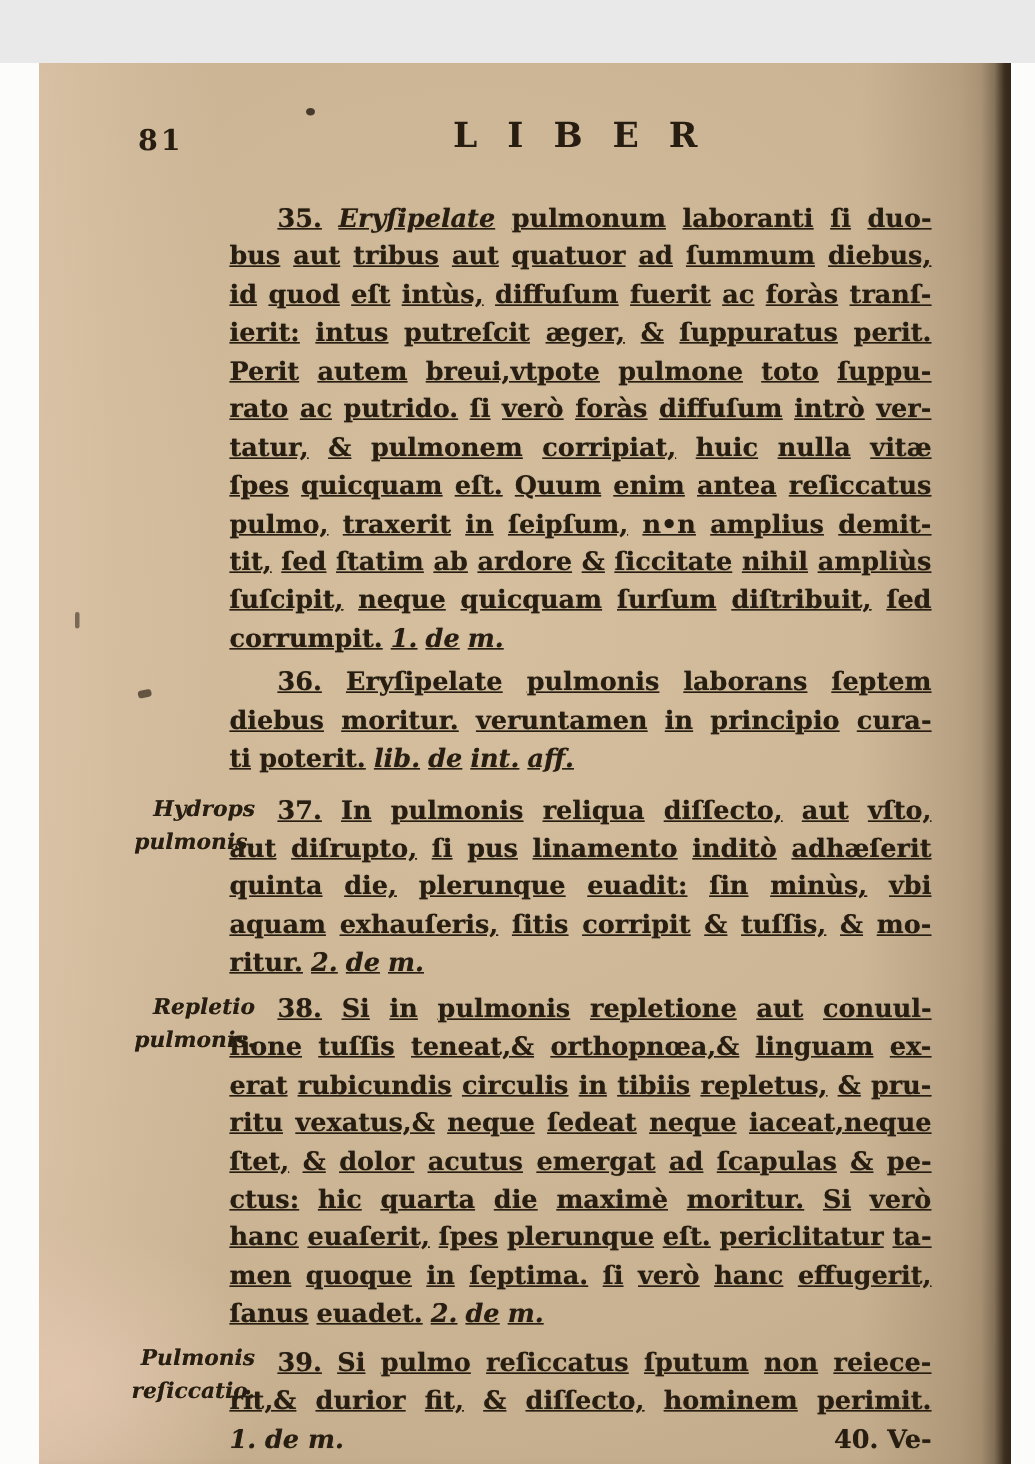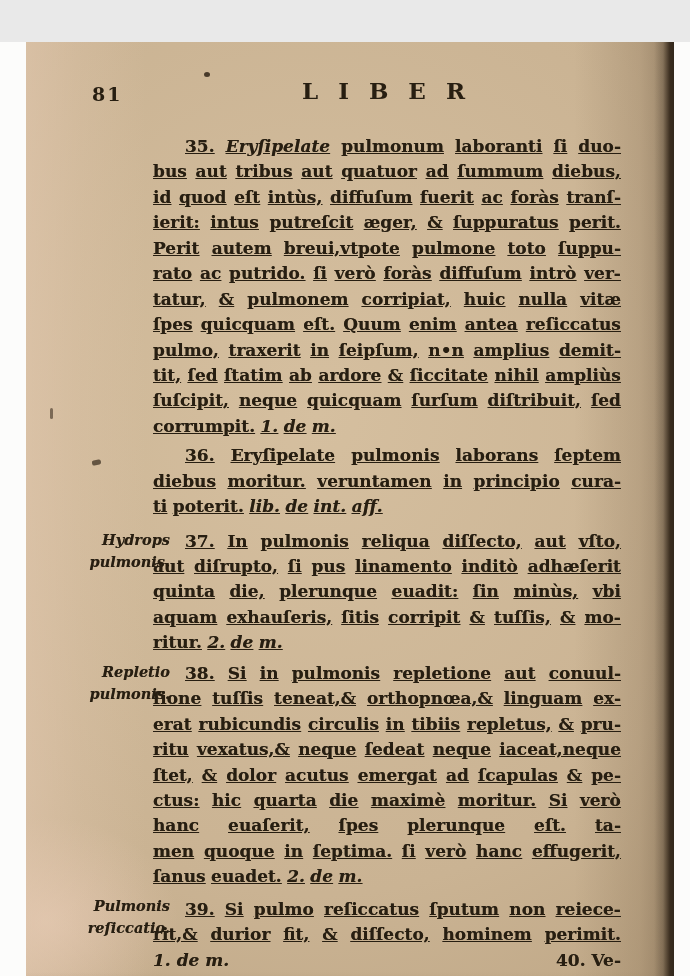--- a/index.html
+++ b/index.html
@@ -354,20 +354,21 @@
               <span>moritur.</span>
               <span>Si</span>
               <span>verò</span>
             </div>
             <div class="line">
               <span>hanc</span>
               <span>euaſerit,</span>
               <span>ſpes</span>
               <span>plerunque</span>
               <span>eſt.</span>
+              <span>periclitatur</span>
               <span>ta-</span>
             </div>
             <div class="line">
               <span>men</span>
               <span>quoque</span>
               <span>in</span>
               <span>ſeptima.</span>
               <span>ſi</span>
               <span>verò</span>
               <span>hanc</span>

